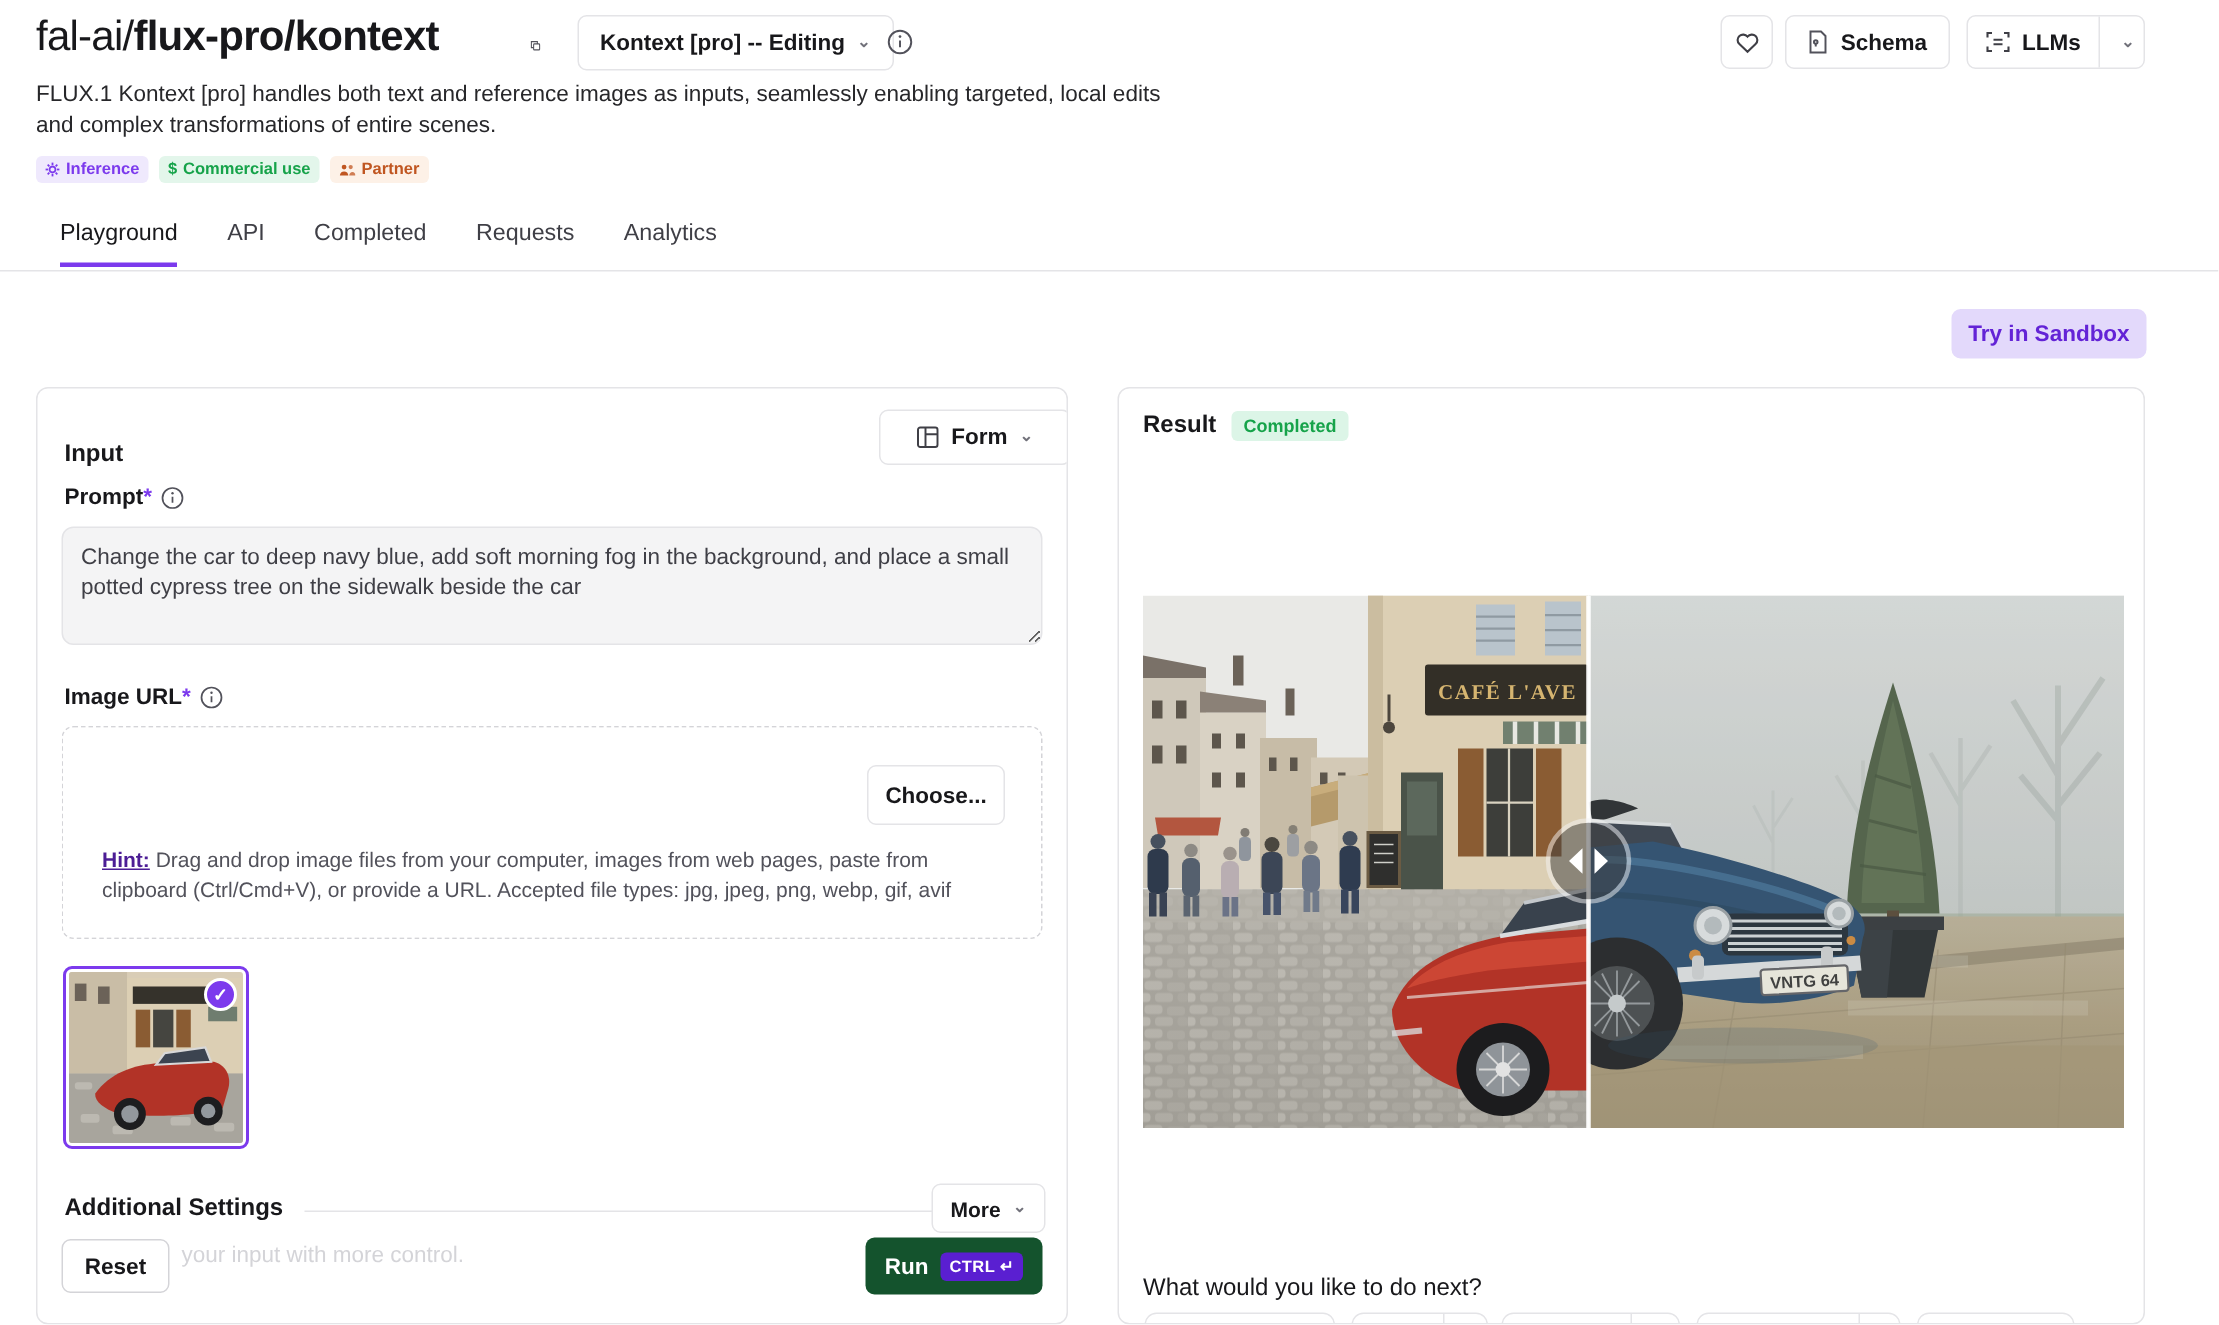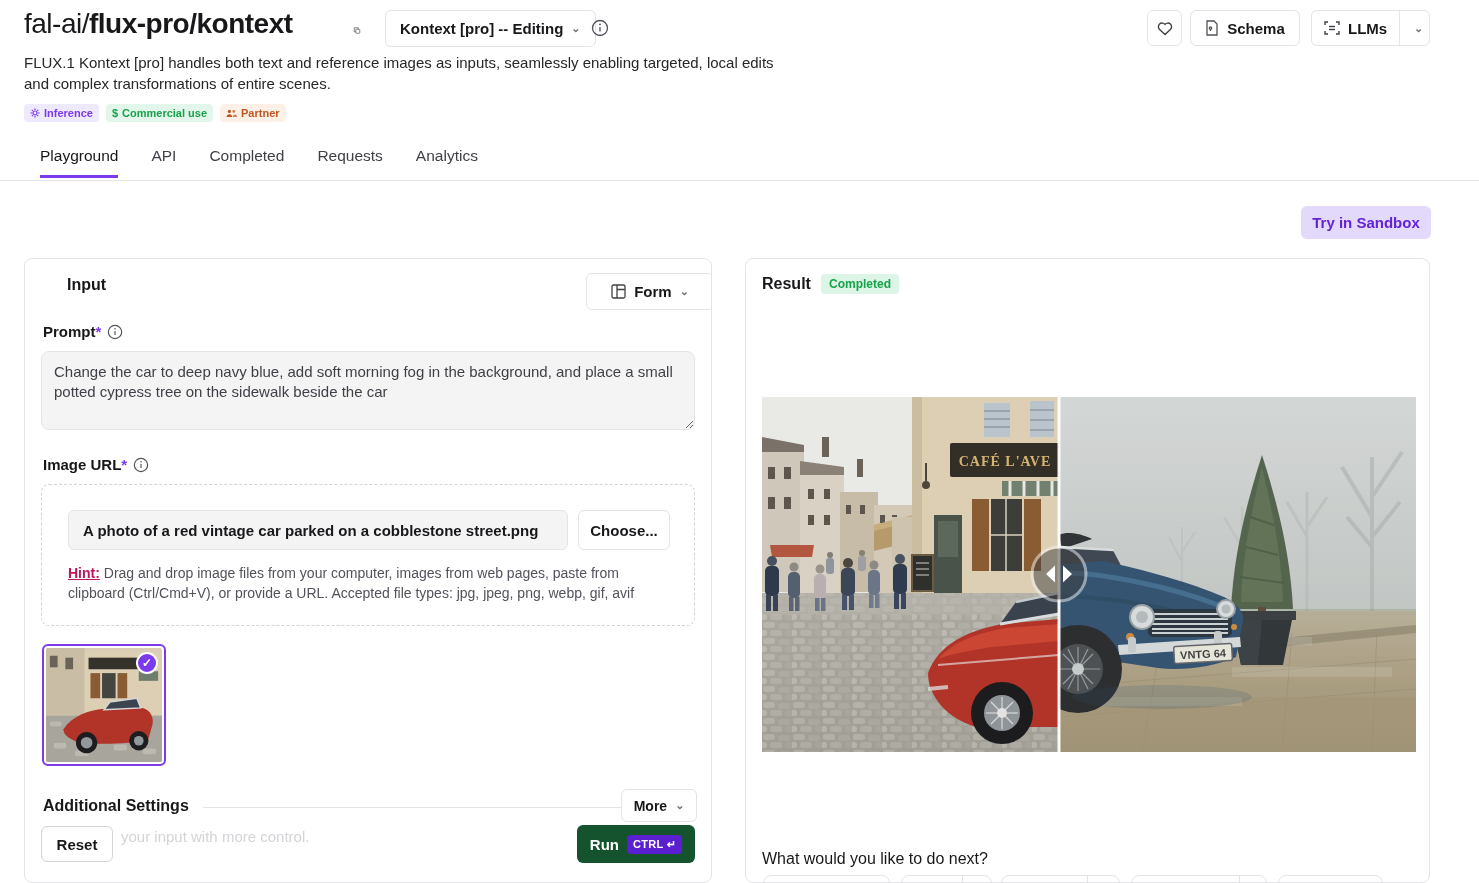--- a/index.html
+++ b/index.html
@@ -56,21 +56,21 @@
     padding:10px 12px; font-family:inherit; font-size:15px; line-height:20px; color:#3f3f46;
   }
   .dashed-box { left:16px; top:225px; width:654px; height:142px; border:1px dashed #d4d4d8; border-radius:8px; }
   .file-input {
     left:26px; top:25px; width:500px; height:40px; background:#f4f4f5;
     border:1px solid #e4e4e7; border-radius:6px; padding:0 14px;
     font-family:inherit; font-size:15px; font-weight:700; color:#18181b;
   }
   .choose-btn { left:536px; top:25px; width:92px; height:40px; justify-content:center; font-weight:700; }
   .hint { left:26px; top:78px; width:592px; font-size:14px; line-height:20px; color:#52525b; }
-  .hint b { color:#be185d;text-decoration:underline; }
+  .hint b { color:#4c1d95;text-decoration:underline; }
 
   .thumb { left:17px; top:385px; width:124px; height:122px; border:2px solid #7c3aed; border-radius:6px; padding:2px; background:#fff; cursor:pointer; }
   .thumb svg { display:block; border-radius:2px; }
   .thumb-check { position:absolute; right:6px; top:6px; width:22px; height:22px; border-radius:50%;
     background:#7c3aed; border:2px solid #fff; color:#fff; font-size:12px; font-weight:700;
     display:flex; align-items:center; justify-content:center; }
 
   .addl-label { left:18px; top:538px; font-size:16px; font-weight:700; }
   .addl-line { left:178px; top:548px; width:420px; height:1px; background:#e4e4e7; }
   .more-btn { left:596px; top:530px; width:76px; height:33px; justify-content:center; font-size:14px; }
@@ -191,21 +191,21 @@
   <div class="tab">API</div>
   <div class="tab">Completed</div>
   <div class="tab">Requests</div>
   <div class="tab">Analytics</div>
 </div>
 <div class="abs tabline"></div>
 
 <button class="abs sandbox-btn">Try in Sandbox</button>
 
 <div class="abs card" id="input-card">
-  <div class="abs card-title" style="left:18px;top:17px;margin-left:24px;">Input</div>
+  <div class="abs card-title" style="left:18px;top:35px;">Input</div>
 
   <button class="abs outline-btn form-btn">
     <svg width="15" height="15" viewBox="0 0 15 15" fill="none" stroke="#3f3f46" stroke-width="1.3">
       <rect x="1" y="1" width="13" height="13" rx="1.5"></rect>
         <line x1="6" y1="1" x2="6" y2="14"></line>
         <line x1="6" y1="5.5" x2="14" y2="5.5"></line>
     </svg>
     <span>Form</span>
     <span class="chev">⌄</span>
   </button>
@@ -228,21 +228,20 @@
     <span class="info-i">
       <svg width="16" height="16" viewBox="0 0 18 18" fill="none" stroke="#52525b" stroke-width="1.3">
           <circle cx="9" cy="9" r="7.5"></circle>
           <line x1="9" y1="8" x2="9" y2="12.5"></line>
           <circle cx="9" cy="5.4" r="0.9" fill="#52525b" stroke="none"></circle>
         </svg>
     </span>
   </div>
 
   <div class="abs dashed-box">
-    <input class="abs file-input" readonly="" value="A photo of a red vintage car parked on a cobblestone street.png" style="">
     <button class="abs outline-btn choose-btn">Choose...</button>
     <div class="abs hint">
       <b>Hint:</b><span> Drag and drop image files from your computer, images from web pages, paste from clipboard (Ctrl/Cmd+V), or provide a URL. Accepted file types: jpg, jpeg, png, webp, gif, avif</span>
     </div>
   </div>
 
   <div class="abs thumb">
     <svg viewBox="0 0 120 118" width="116" height="114">
       <rect width="120" height="118" fill="#d9cdb6"></rect>
       <rect x="0" y="0" width="40" height="70" fill="#c9bda6"></rect>

